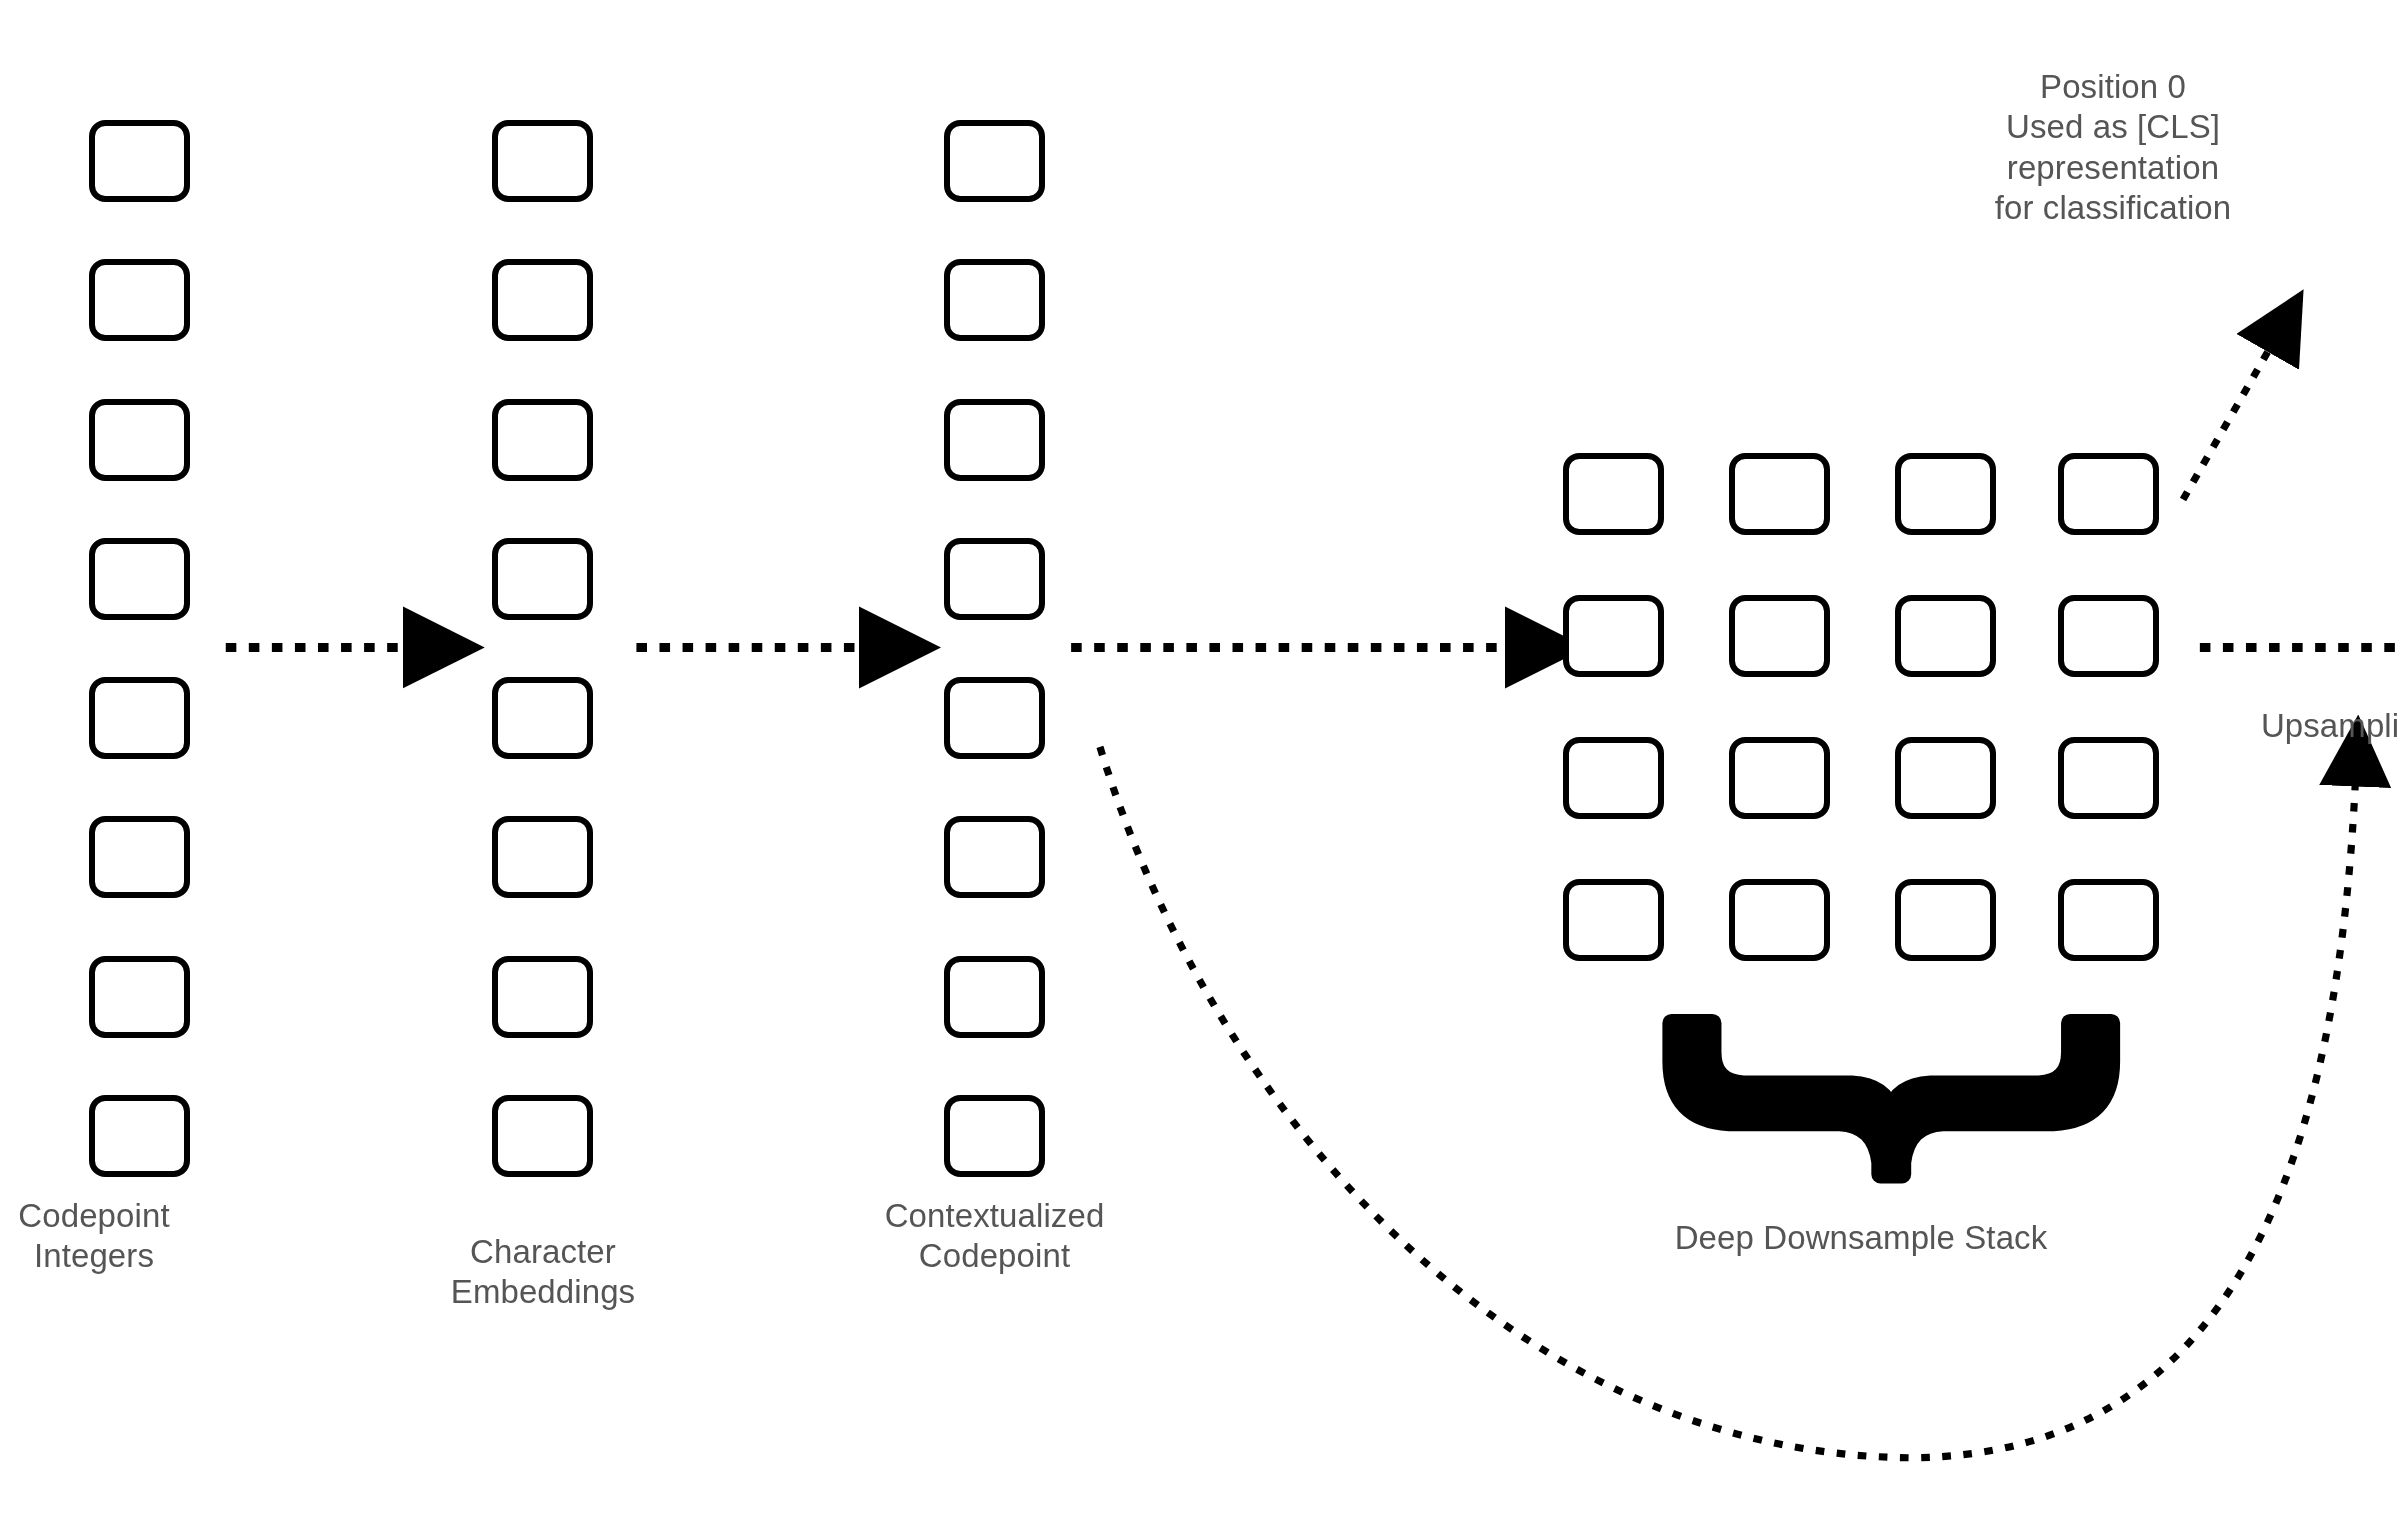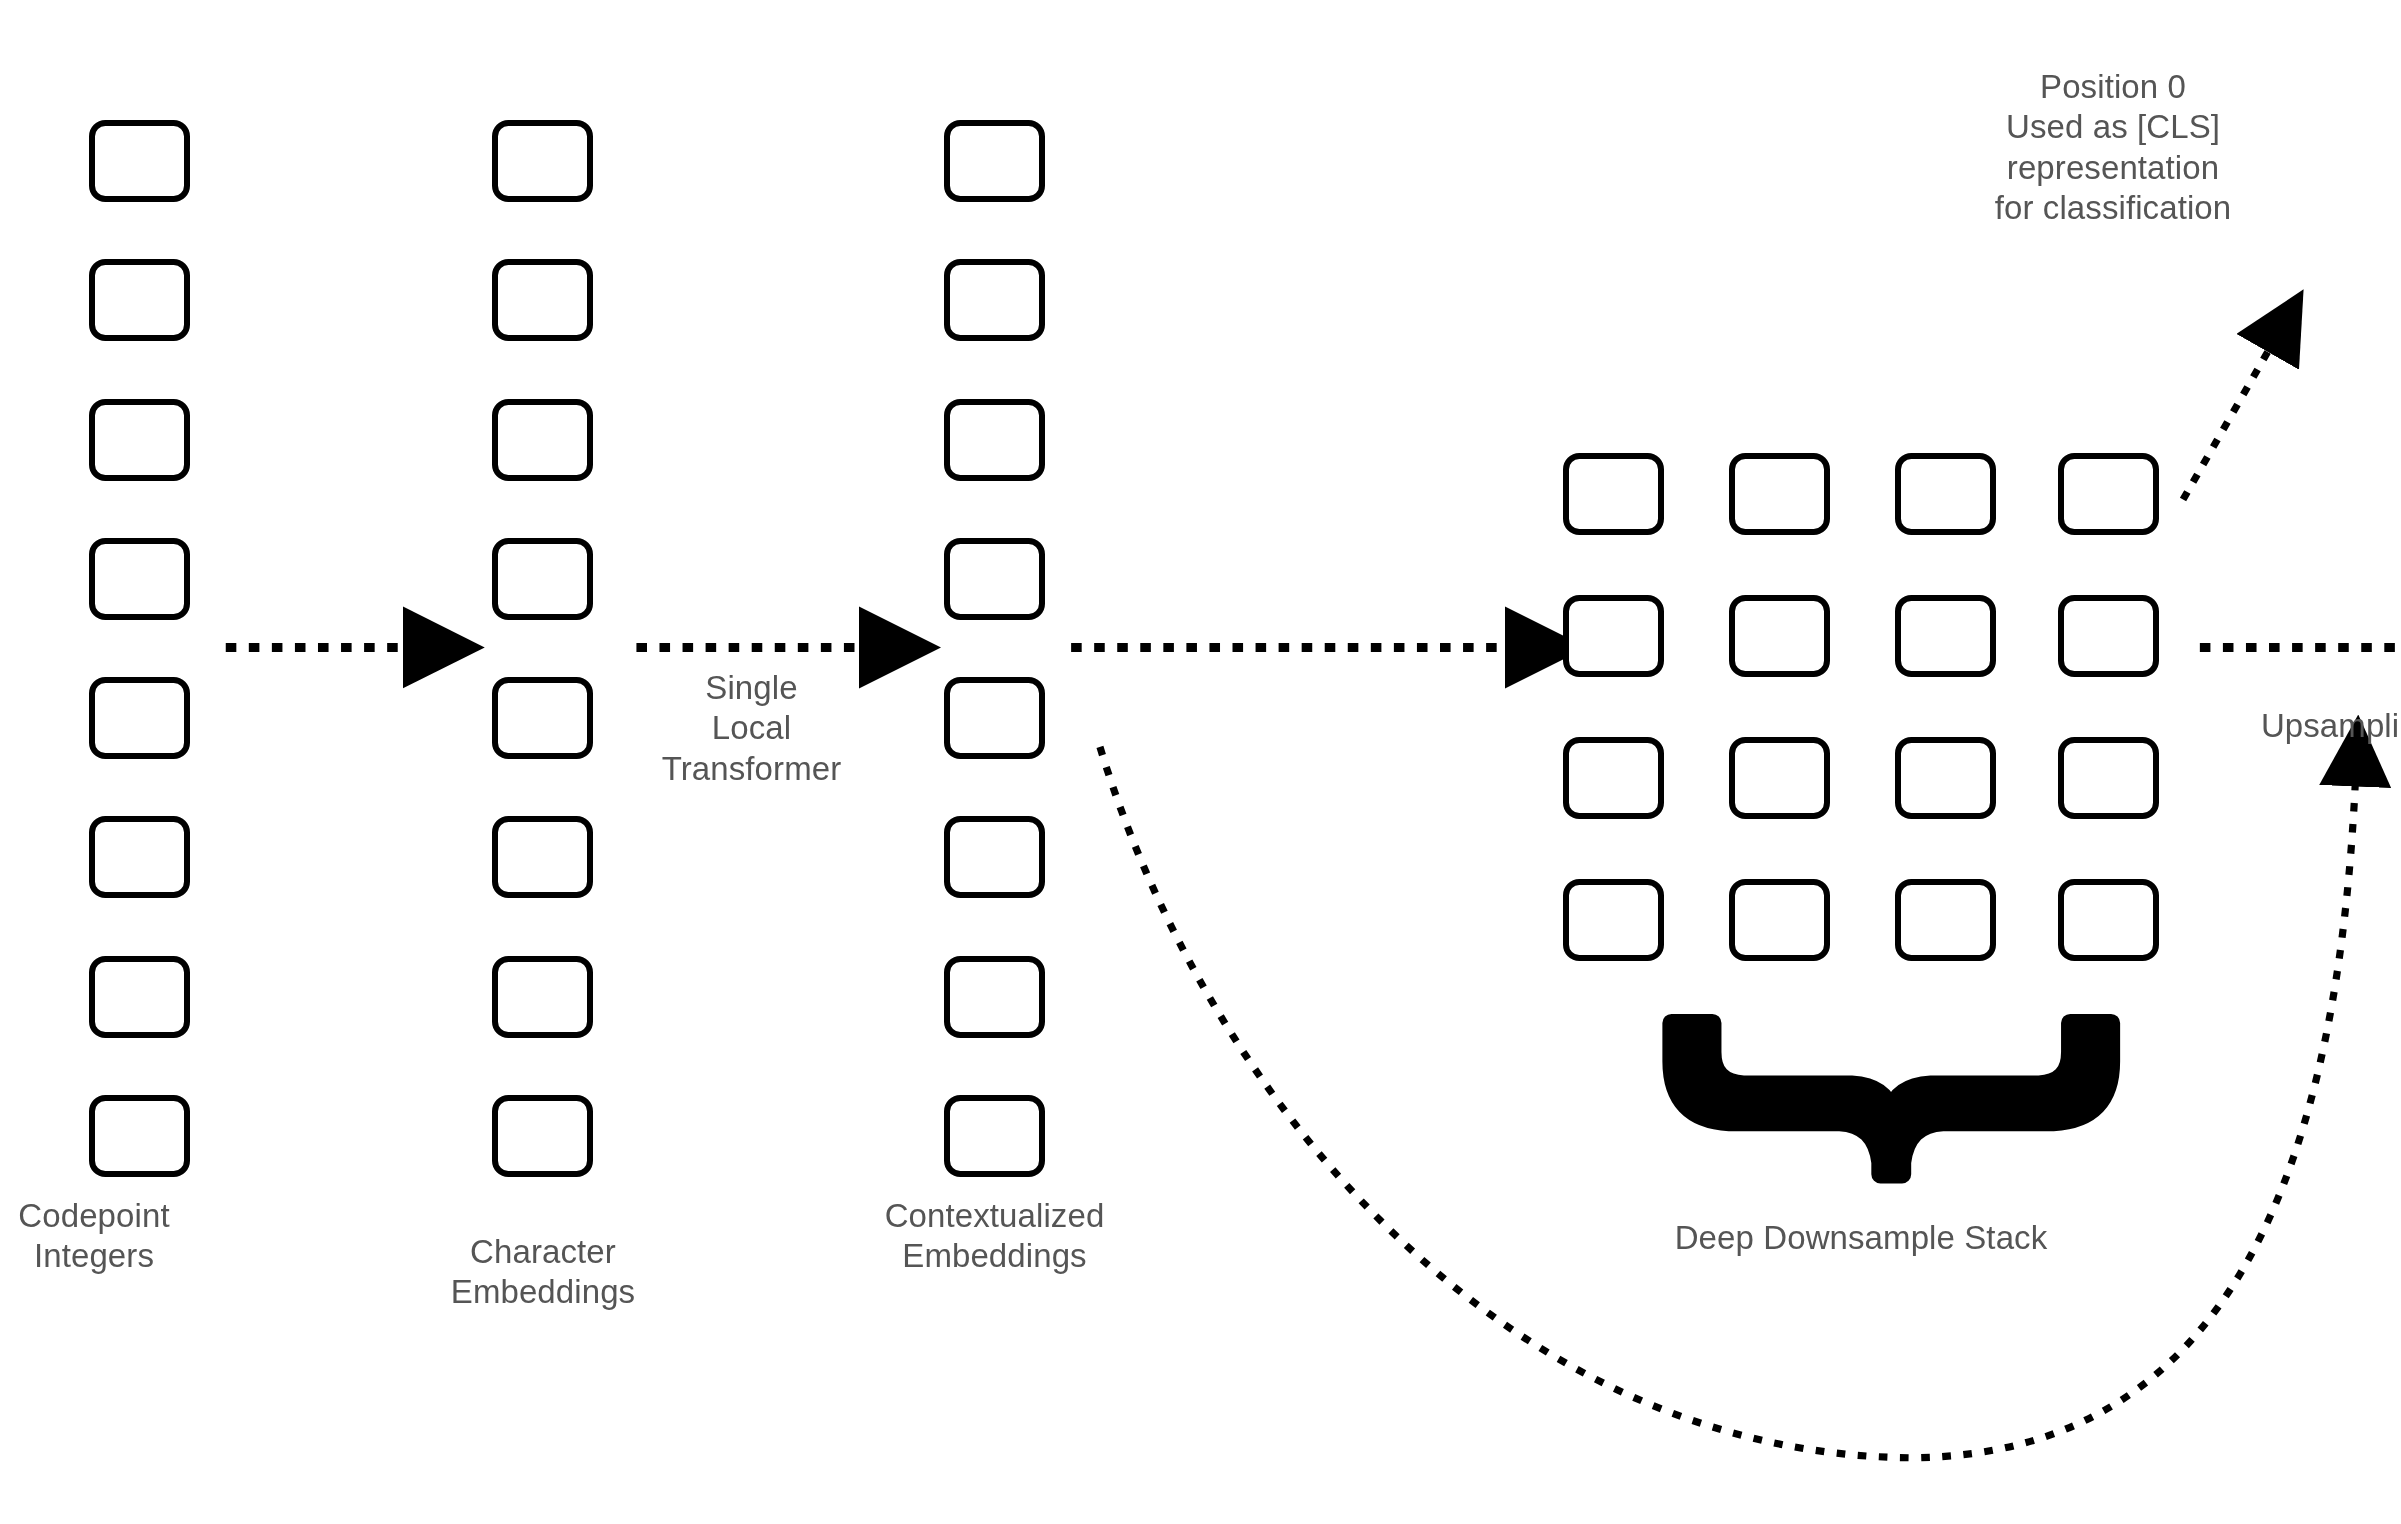--- a/index.html
+++ b/index.html
@@ -110,21 +110,21 @@
     <div class="cell" style="left:0px; top:0px;    width:101px; height:82px;"></div>
     <div class="cell" style="left:0px; top:139px;  width:101px; height:82px;"></div>
     <div class="cell" style="left:0px; top:279px;  width:101px; height:82px;"></div>
     <div class="cell" style="left:0px; top:418px;  width:101px; height:82px;"></div>
     <div class="cell" style="left:0px; top:557px; width:101px; height:82px;"></div>
     <div class="cell" style="left:0px; top:696px; width:101px; height:82px;"></div>
     <div class="cell" style="left:0px; top:836px; width:101px; height:82px;"></div>
     <div class="cell" style="left:0px; top:975px; width:101px; height:82px;"></div>
   </div>
   <div class="label col-label" style="left:831px; top:1196px; width:327px;">Contextualized
-Embeddings</div>
+Codepoint</div>
 
   <div class="col" style="left:1563px; top:453px;">
     <div class="cell" style="left:0px;   top:0px;   width:101px; height:82px;"></div>
     <div class="cell" style="left:166px; top:0px;   width:101px; height:82px;"></div>
     <div class="cell" style="left:332px; top:0px;   width:101px; height:82px;"></div>
     <div class="cell" style="left:495px;top:0px;   width:101px; height:82px;"></div>
 
     <div class="cell" style="left:0px;   top:142px; width:101px; height:82px;"></div>
     <div class="cell" style="left:166px; top:142px; width:101px; height:82px;"></div>
     <div class="cell" style="left:332px; top:142px; width:101px; height:82px;"></div>
@@ -158,23 +158,20 @@
     
     
     
     
     
     
     
   </div>
 
 
-  <div class="label arrow-label" style="left:629px; top:668px; width:245px;">Single
-Local
-Transformer</div>
 
 
   <div class="label arrow-label" style="left:2195px; top:706px; width:307px;">Upsampling</div>
 
   <div class="label" style="left:1921px; top:67px; width:384px;">Position 0
 Used as [CLS]
 representation
 for classification</div>
 
 </div>

